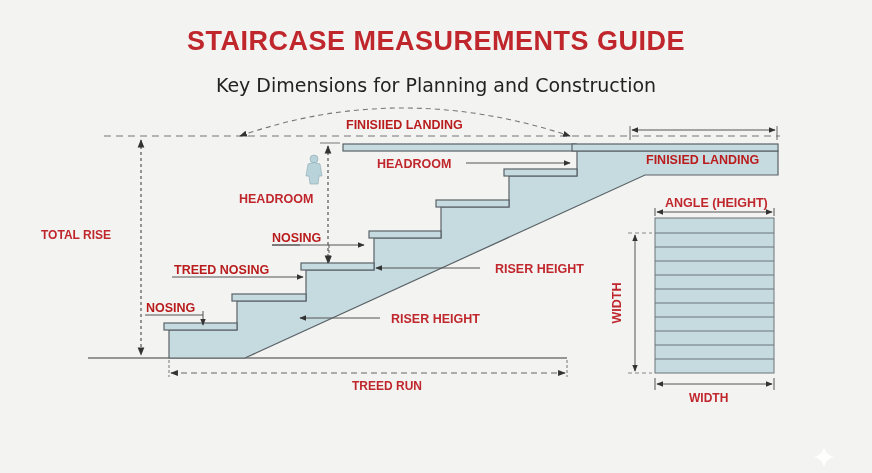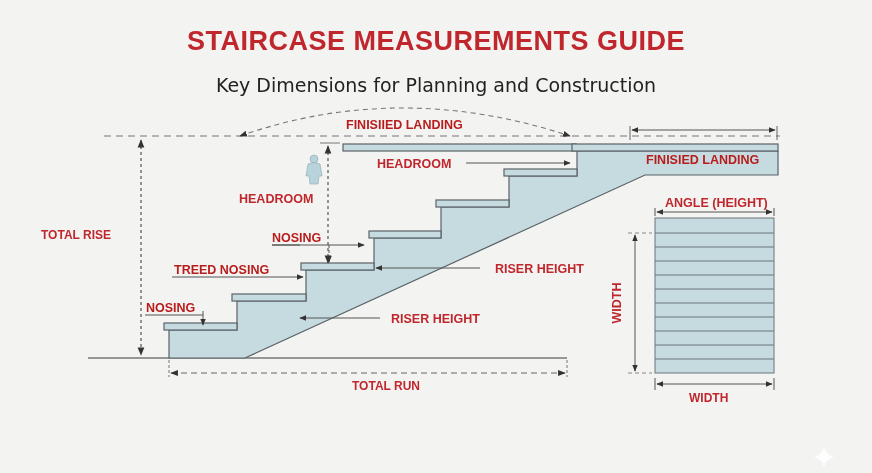--- a/index.html
+++ b/index.html
@@ -109,16 +109,16 @@
 <div class="lbl blk" style="left:346px;top:118px;">FINISIIED LANDING</div>
 <div class="lbl blk" style="left:646px;top:117px;margin-top:36px;">FINISIED LANDING</div>
 <div class="lbl red" style="left:377px;top:157px;">HEADROOM</div>
 <div class="lbl red" style="left:239px;top:192px;">HEADROOM</div>
 <div class="lbl red big" style="left:41px;top:228px;">TOTAL RISE</div>
 <div class="lbl blk" style="left:272px;top:231px;">NOSING</div>
 <div class="lbl blk" style="left:174px;top:263px;">TREED NOSING</div>
 <div class="lbl red" style="left:495px;top:262px;">RISER HEIGHT</div>
 <div class="lbl blk" style="left:146px;top:301px;">NOSING</div>
 <div class="lbl red" style="left:391px;top:312px;">RISER HEIGHT</div>
-<div class="lbl red big" style="left:352px;top:379px;">TOTAL RUN</div>
+<div class="lbl red big" style="left:352px;top:379px;">TREED RUN</div>
 <div class="lbl red" style="left:665px;top:196px;">ANGLE (HEIGHT)</div>
 <div class="lbl red vert" style="left:597px;top:296px;">WIDTH</div>
 <div class="lbl red big" style="left:689px;top:391px;">WIDTH</div>
 
 </body></html>

